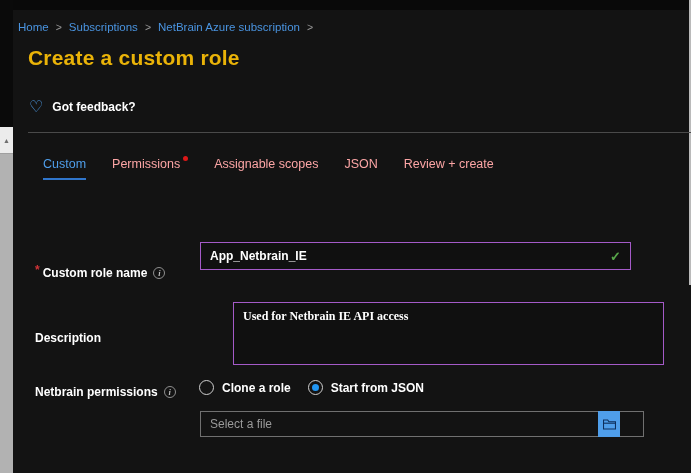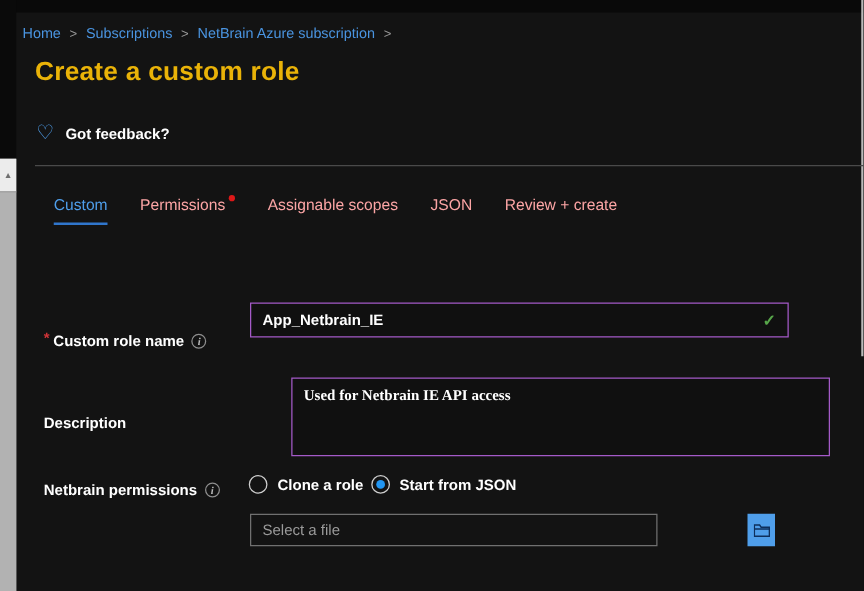--- a/index.html
+++ b/index.html
@@ -50,28 +50,28 @@
   .role-input-wrap { position:absolute; left:200px; top:242px; width:431px; height:28px;
                      border:1.5px solid #a45ac8; background:#101010; display:flex; align-items:center; }
   .role-input { flex:1; background:transparent; border:none; outline:none; color:#ffffff;
                 font-size:12px; font-weight:600; padding-left:9px; font-family:"Liberation Sans", sans-serif; }
   .check { color:#57a64a; font-size:13px; font-weight:bold; padding-right:9px; }
 
   .desc-box { position:absolute; left:200px; top:302px; width:431px; height:63px; border:1.5px solid #a45ac8;
               background:#101010; color:#ffffff; font-size:12px; font-weight:600; padding:6px 9px;
               resize:none; outline:none; font-family:Liberation Serif, serif;margin-left:33px; }
 
-  .radio-group { position:absolute; left:199px; top:380px; display:flex; gap:6px; align-items:center; }
+  .radio-group { position:absolute; left:199px; top:380px; display:flex; gap:17px; align-items:center; }
   .radio { display:flex; align-items:center; gap:8px; cursor:pointer; }
   .radio-circle { width:15px; height:15px; border:1.5px solid #cfcfcf; border-radius:50%;
                   display:flex; align-items:center; justify-content:center; flex:none; }
   .radio.selected .radio-circle::after { content:""; width:7px; height:7px; background:#2196f3; border-radius:50%; }
   .radio-label { color:#ffffff; font-size:12px; font-weight:600; }
 
-  .file-input { position:absolute; left:200px; top:411px; width:326px; height:26px; background:transparent;
+  .file-input { position:absolute; left:200px; top:411px; width:444px; height:26px; background:transparent;
                 border:1px solid #707070; color:#9a9a9a; font-size:12px; padding-left:9px; outline:none;
                 font-family:"Liberation Sans", sans-serif; }
   .file-input::placeholder { color:#9a9a9a; }
   .folder-btn { position:absolute; left:598px; top:411px; width:22px; height:26px; background:#4f9eea;
                 display:flex; align-items:center; justify-content:center; cursor:pointer; border:none; }
 </style>
 </head>
 <body>
 
 <div class="screen">

